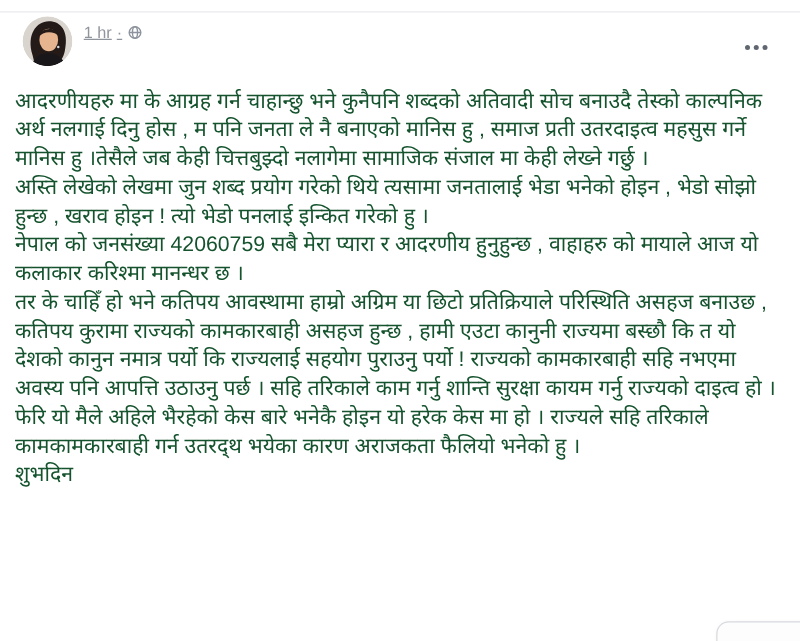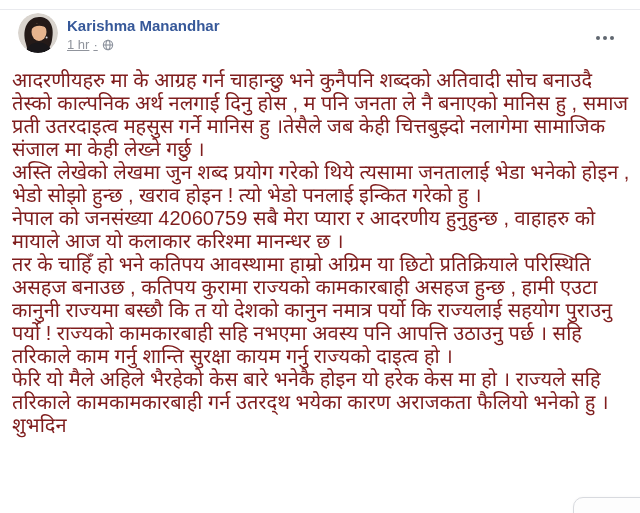--- a/index.html
+++ b/index.html
@@ -60,22 +60,22 @@
     cursor: pointer;
     border-radius: 3px;
   }
   .more-btn .dot {
     width: 4px; height: 4px;
     border-radius: 50%;
     background: #606770;
   }
   .post-body {
     padding: 8px 10px 0 12px;
-    color: #7f1d1d;
-    font-size: 20px;
+    color: #14532d;
+    font-size: 17px;
     line-height: 23px;
   }
   .post-body p { margin: 0; }
   .chat-corner {
     position: absolute;
     right: -2px; bottom: -2px;
     width: 69px; height: 18px;
     background: #fdfdfd;
     border: 1px solid #d8dadf;
     border-radius: 10px 0 0 0;
@@ -102,21 +102,20 @@
           <path d="M8 31 C3 15 11 4 21 4 C31 4 37 12 34 27 C33 33 30 37 26 39 L10 39 Z" fill="#241a18"></path>
           <ellipse cx="21" cy="19" rx="7.5" ry="9" fill="#e6b48e"></ellipse>
           <path d="M12.5 17 C13 8.5 29 7.5 29.5 16 C25 11.5 16.5 11.5 12.5 17 Z" fill="#241a18"></path>
           <path d="M7 40 C9.5 31.5 15.5 29.5 21 29.5 C27 29.5 32.5 33 35 40 Z" fill="#19171a"></path>
           <circle cx="28.6" cy="24.5" r="1" fill="#d9d9e2"></circle>
         </g>
       </svg>
     </div>
 
     <div class="header-text">
-      <a class="author" href="#">Karishma Manandhar</a>
       <div class="meta-row">
         <a href="#" class="timestamp">1 hr</a>
         <span class="sep">·</span>
         <span class="globe">
           <svg width="12" height="12" viewBox="0 0 16 16">
             <g fill="none" stroke="#8d939e" stroke-width="1.5">
               <circle cx="8" cy="8" r="6.2"></circle>
               <ellipse cx="8" cy="8" rx="2.7" ry="6.2"></ellipse>
               <path d="M1.8 8 H14.2"></path>
             </g>

